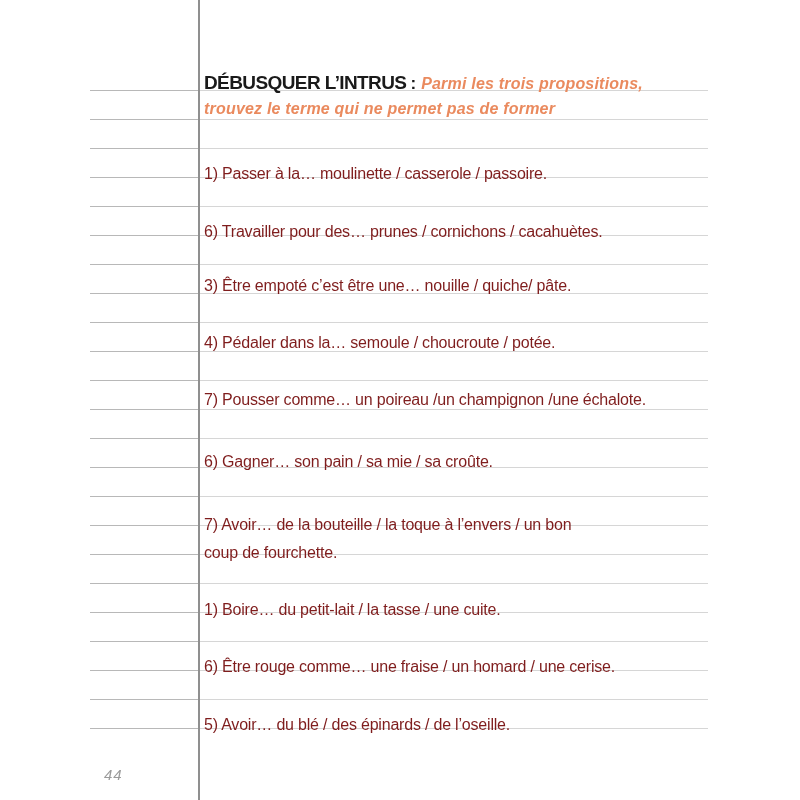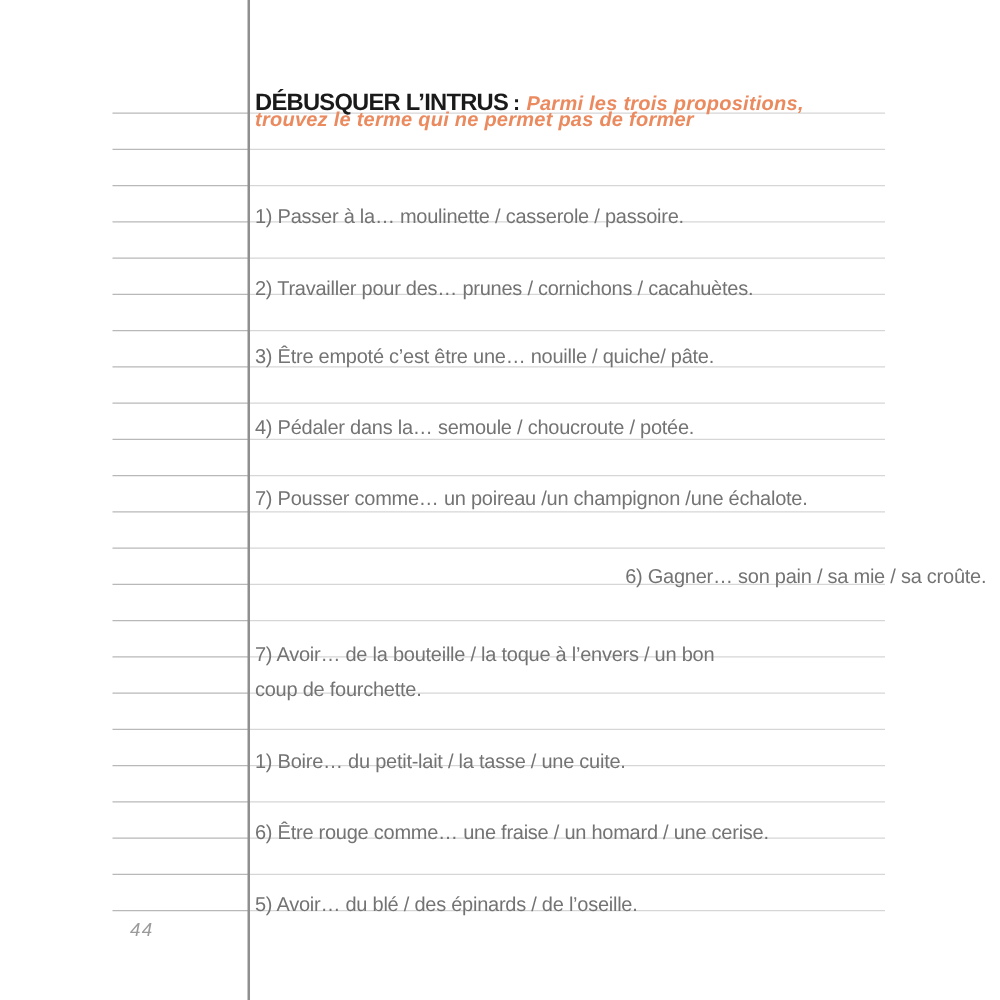--- a/index.html
+++ b/index.html
@@ -18,29 +18,29 @@
   .header-line1 { position:absolute; left:204px; top:72px; white-space:nowrap; }
   .title {
     font-size:19px; font-weight:bold; color:#1a1a1a; letter-spacing:-0.6px;
   }
   .colon { font-size:17px; font-weight:bold; color:#1a1a1a; margin:0 5px 0 4px; }
   .orange {
     color:#EA8A5E; font-weight:bold; font-style:italic;
     font-size:16px; letter-spacing:0.2px;
   }
   .instr-line { position:absolute; left:204px; white-space:nowrap; }
-  .instr-line2 { top:88px; }
+  .instr-line2 { top:100px; }
   .instr-line3 { top:133px; }
   .question {
     position:absolute; left:204px; width:585px;
-    font-size:16px; color:#737373; line-height:28px;
+    font-size:16px; color:#7f1d1d; line-height:28px;
     letter-spacing:-0.2px; white-space:pre-line;
   }
   .page-number {
-    position:absolute; left:104px; top:736px;
+    position:absolute; left:104px; top:766px;
     font-size:15px; font-style:italic; color:#9b9b9b; letter-spacing:1px;
   }
 </style>
 </head>
 <body>
 
 <div class="page">
 
   <div id="rules">
       <div class="rule" style="top: 90px;"></div>
@@ -70,25 +70,25 @@
 
   <div class="vline"></div>
 
   <div class="header-line1">
     <span class="title">DÉBUSQUER L’INTRUS</span><span class="colon">:</span><span class="orange">Parmi les trois propositions,</span>
   </div>
   <div class="instr-line instr-line2 orange">trouvez le terme qui ne permet pas de former</div>
 
   <div id="questions">
       <div class="question" style="top: 160px;">1) Passer à la… moulinette / casserole / passoire.</div>
-      <div class="question" style="top: 218px;">2) Travailler pour des… prunes / cornichons / cacahuètes.</div>
+      <div class="question" style="top: 218px;">6) Travailler pour des… prunes / cornichons / cacahuètes.</div>
       <div class="question" style="top: 272px;">3) Être empoté c’est être une… nouille / quiche/ pâte.</div>
       <div class="question" style="top: 329px;">4) Pédaler dans la… semoule / choucroute / potée.</div>
       <div class="question" style="top: 386px;">7) Pousser comme… un poireau /un champignon /une échalote.</div>
-      <div class="question" style="top: 448px; text-align: right;">6) Gagner… son pain / sa mie / sa croûte.</div>
+      <div class="question" style="top: 448px;">6) Gagner… son pain / sa mie / sa croûte.</div>
       <div class="question" style="top: 511px;">7) Avoir… de la bouteille / la toque à l’envers / un bon
 coup de fourchette.</div>
       <div class="question" style="top: 596px;">1) Boire… du petit-lait / la tasse / une cuite.</div>
       <div class="question" style="top: 653px;">6) Être rouge comme… une fraise / un homard / une cerise.</div>
       <div class="question" style="top: 711px;">5) Avoir… du blé / des épinards / de l’oseille.</div>
     </div>
 
   <div class="page-number">44</div>
 
 </div>

